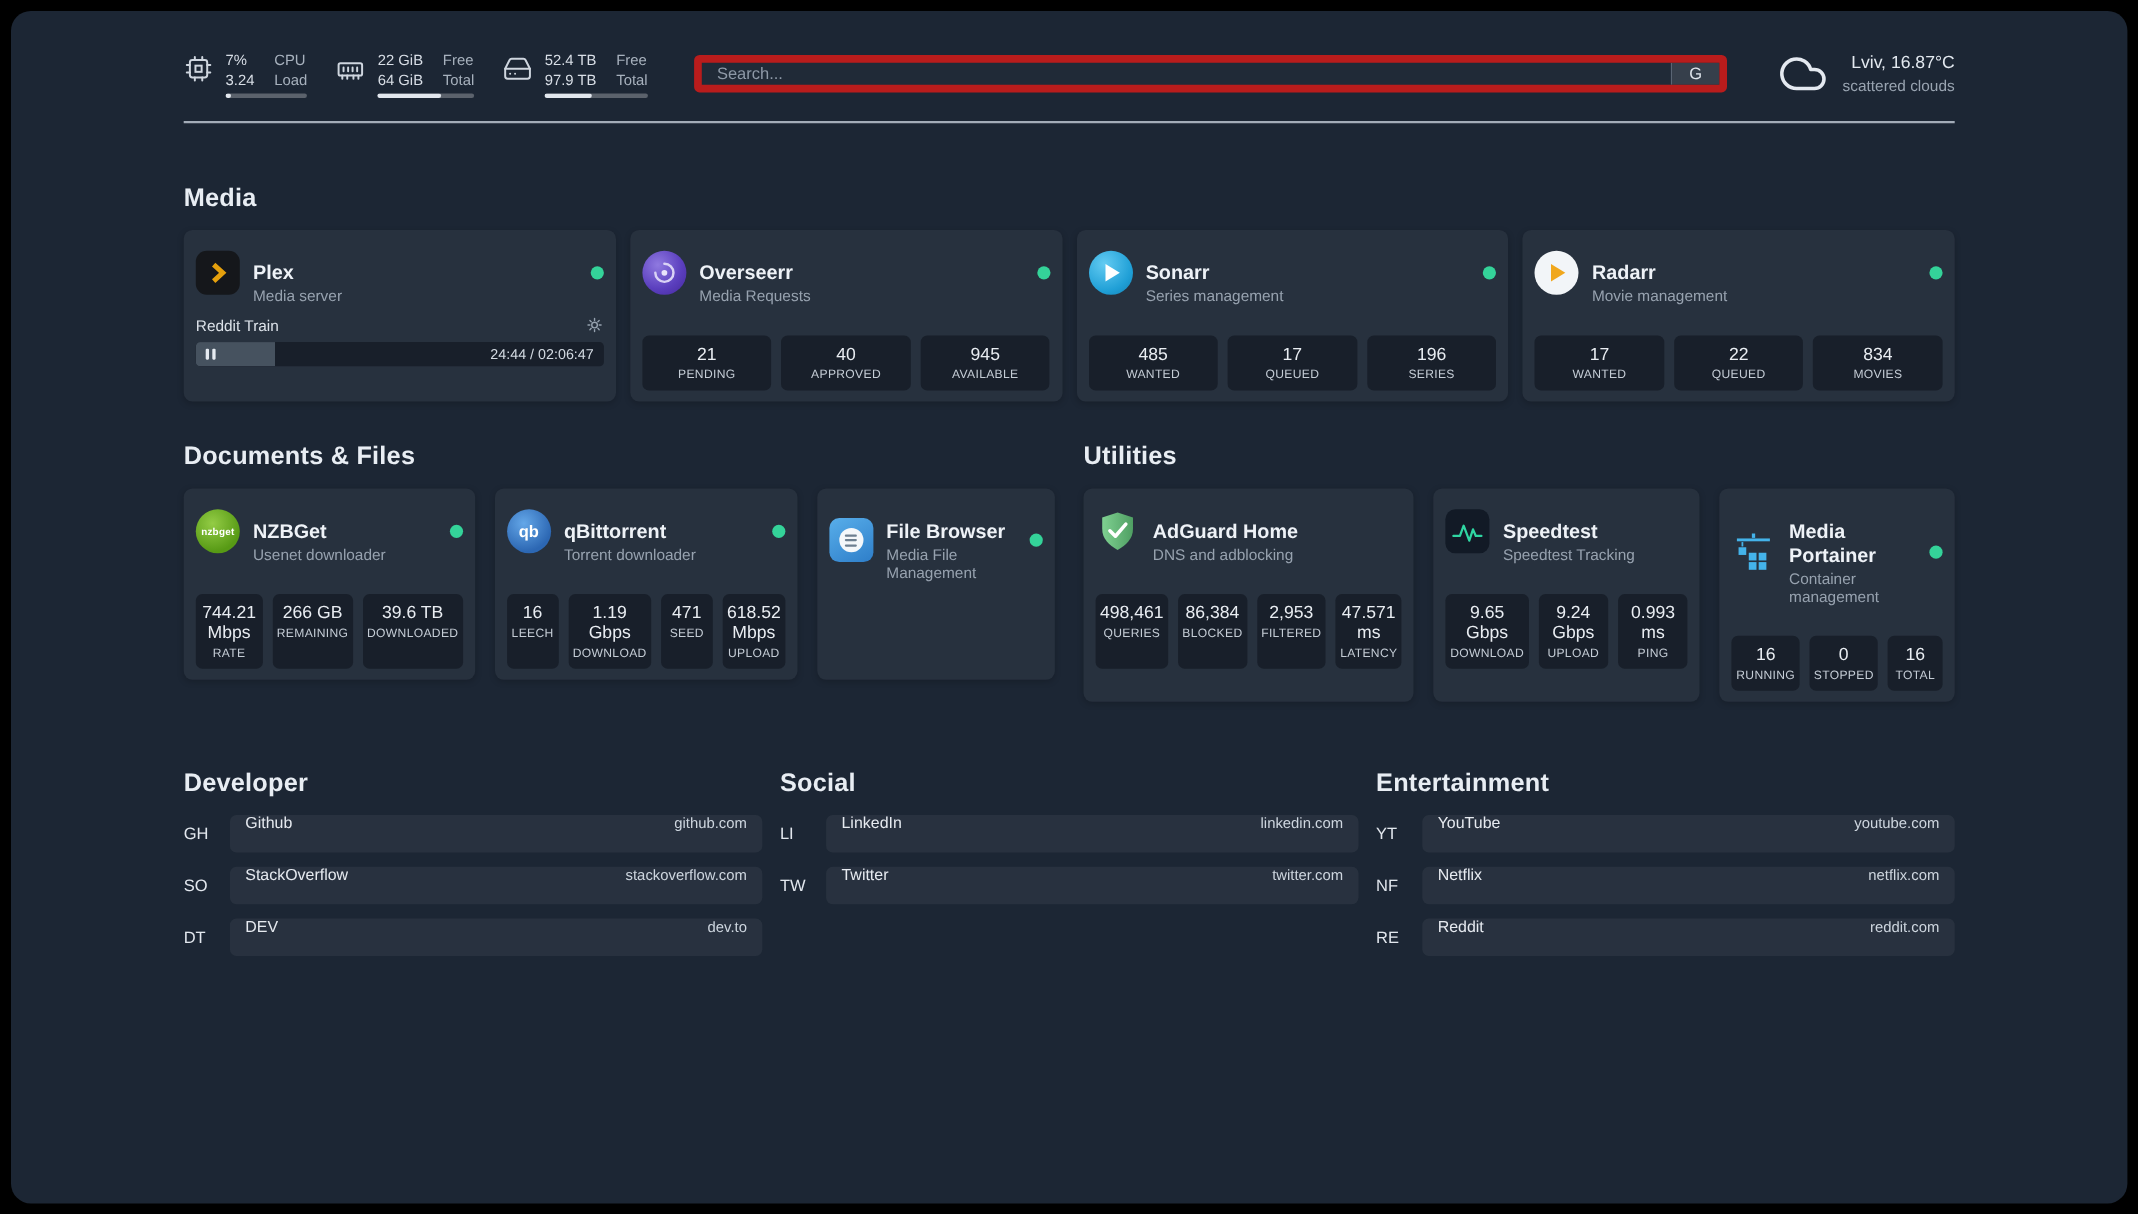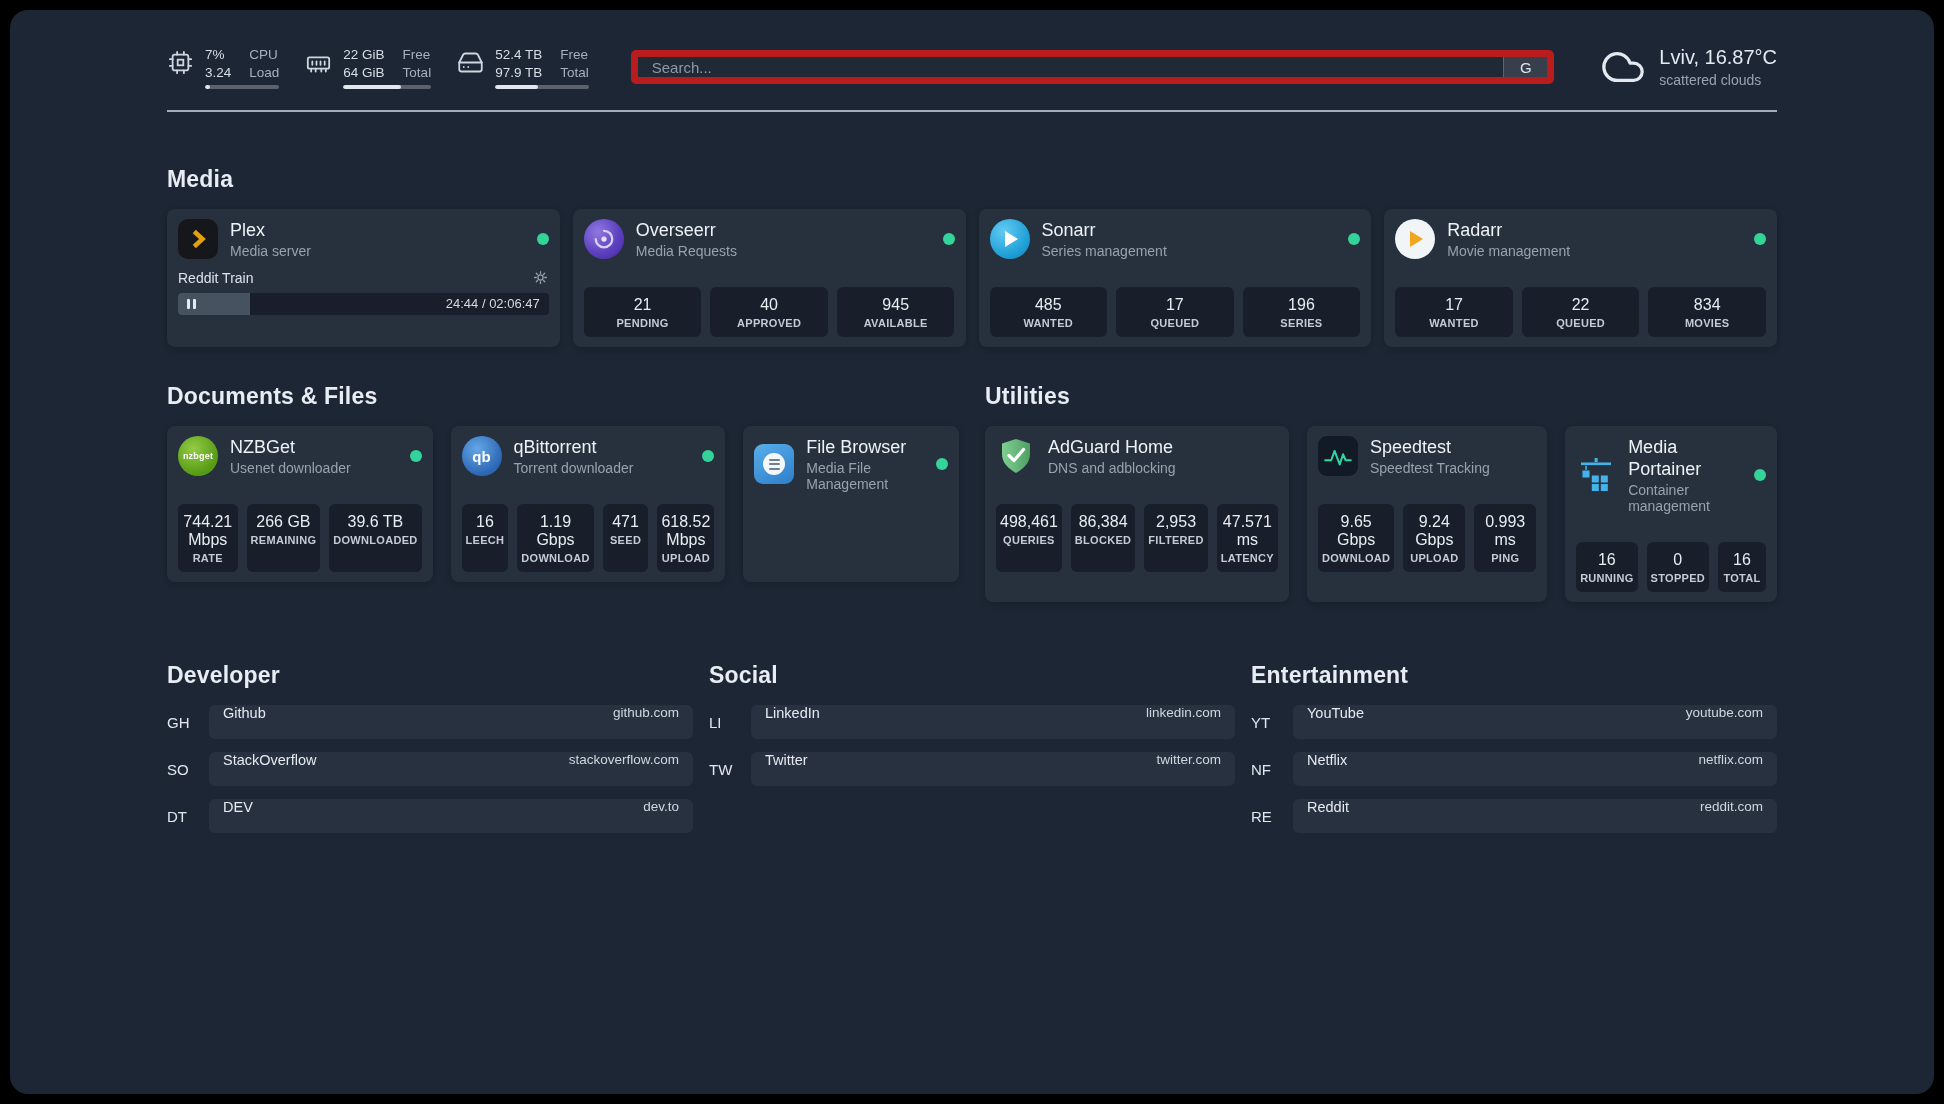--- a/index.html
+++ b/index.html
@@ -20,41 +20,41 @@
   .res-bar { height:4px; background:rgba(255,255,255,0.28); border-radius:2px; margin-top:4px; overflow:hidden; }
   .res-fill { height:100%; background:#e2e7ee; border-radius:2px; }
 
   .search { flex:1; display:flex; align-items:stretch; height:34px; border:7px solid #b91c1c; border-radius:5px; margin:0 46px 0 16px; background:rgba(255,255,255,0.02); overflow:hidden; }
   .search input { flex:1; background:transparent; border:none; outline:none; color:#e2e8ef; font-size:15px; padding:0 14px; font-family:inherit; }
   .search input::placeholder { color:#8e99a7; }
   .search-btn { width:44px; display:flex; align-items:center; justify-content:center; background:rgba(255,255,255,0.10); border-left:1px solid #5a6574; color:#dfe5ec; font-size:15px; cursor:pointer; }
 
   .weather { display:flex; align-items:center; gap:13px; }
   .weather svg { width:46px; height:46px; }
-  .weather-loc { font-size:20px; color:#e3e9f0; }
+  .weather-loc { font-size:16px; color:#e3e9f0;text-align:right; }
   .weather-cond { font-size:14px; color:#99a4b1; margin-top:3px; }
 
   
   h2.group-title { font-size:23px; font-weight:600; color:#e8edf3; letter-spacing:0.2px; margin-bottom:16px; }
   .section-media { margin-top:54px; }
   .media-grid { display:grid; grid-template-columns:repeat(4,1fr); gap:13px; }
   .two-col { margin-top:36px; display:grid; grid-template-columns:1fr 1fr; gap:26px; align-items:start; }
   .col-cards { display:flex; flex-direction:row; gap:18px; }
 
   
   .card { background:rgba(255,255,255,0.05); border-radius:8px; padding:10px 11px; box-shadow:0 2px 6px rgba(0,0,0,0.18); }
   .card-head { display:flex; align-items:center; gap:12px; cursor:pointer; }
   .svc-text { flex:1; min-width:0; }
-  .svc-name { font-size:18px; font-weight:400; color:#eef2f7; line-height:22px; }
+  .svc-name { font-size:18px; font-weight:700; color:#eef2f7; line-height:22px;margin-top:18px; }
   .svc-desc { font-size:14px; color:#97a2af; margin-top:2px; }
   .dot { width:12px; height:12px; border-radius:50%; background:#34d399; margin-left:auto; flex-shrink:0; }
   .stats { display:flex; gap:9px; margin-top:28px; }
   .stat { flex:1; background:rgba(9,14,21,0.5); border-radius:6px; padding:9px 4px 8px; text-align:center; }
   .stat-value { font-size:16px; color:#e9edf2; }
-  .stat-label { font-size:11px; font-weight:700; color:#c4ccd5; margin-top:3px; letter-spacing:0.3px; }
+  .stat-label { font-size:11px; font-weight:400; color:#c4ccd5; margin-top:3px; letter-spacing:0.3px; }
 
   
   .svc-icon { width:40px; height:40px; flex-shrink:0; display:flex; align-items:center; justify-content:center; }
   .icon-plex { background:#15171b; border-radius:10px; }
   .icon-plex svg { width:30px; height:30px; }
   .icon-overseerr { border-radius:50%; background:radial-gradient(circle at 35% 32%, #8f79e0, #5b3fbe 58%, #44279c); }
   .icon-overseerr svg { width:30px; height:30px; }
   .icon-sonarr { border-radius:50%; background:radial-gradient(circle at 35% 30%, #63cbf2, #1f9fd6 65%, #157fb2); }
   .icon-sonarr svg, .icon-radarr svg { width:40px; height:40px; }
   .icon-radarr { border-radius:50%; background:#f2f5f8; }

